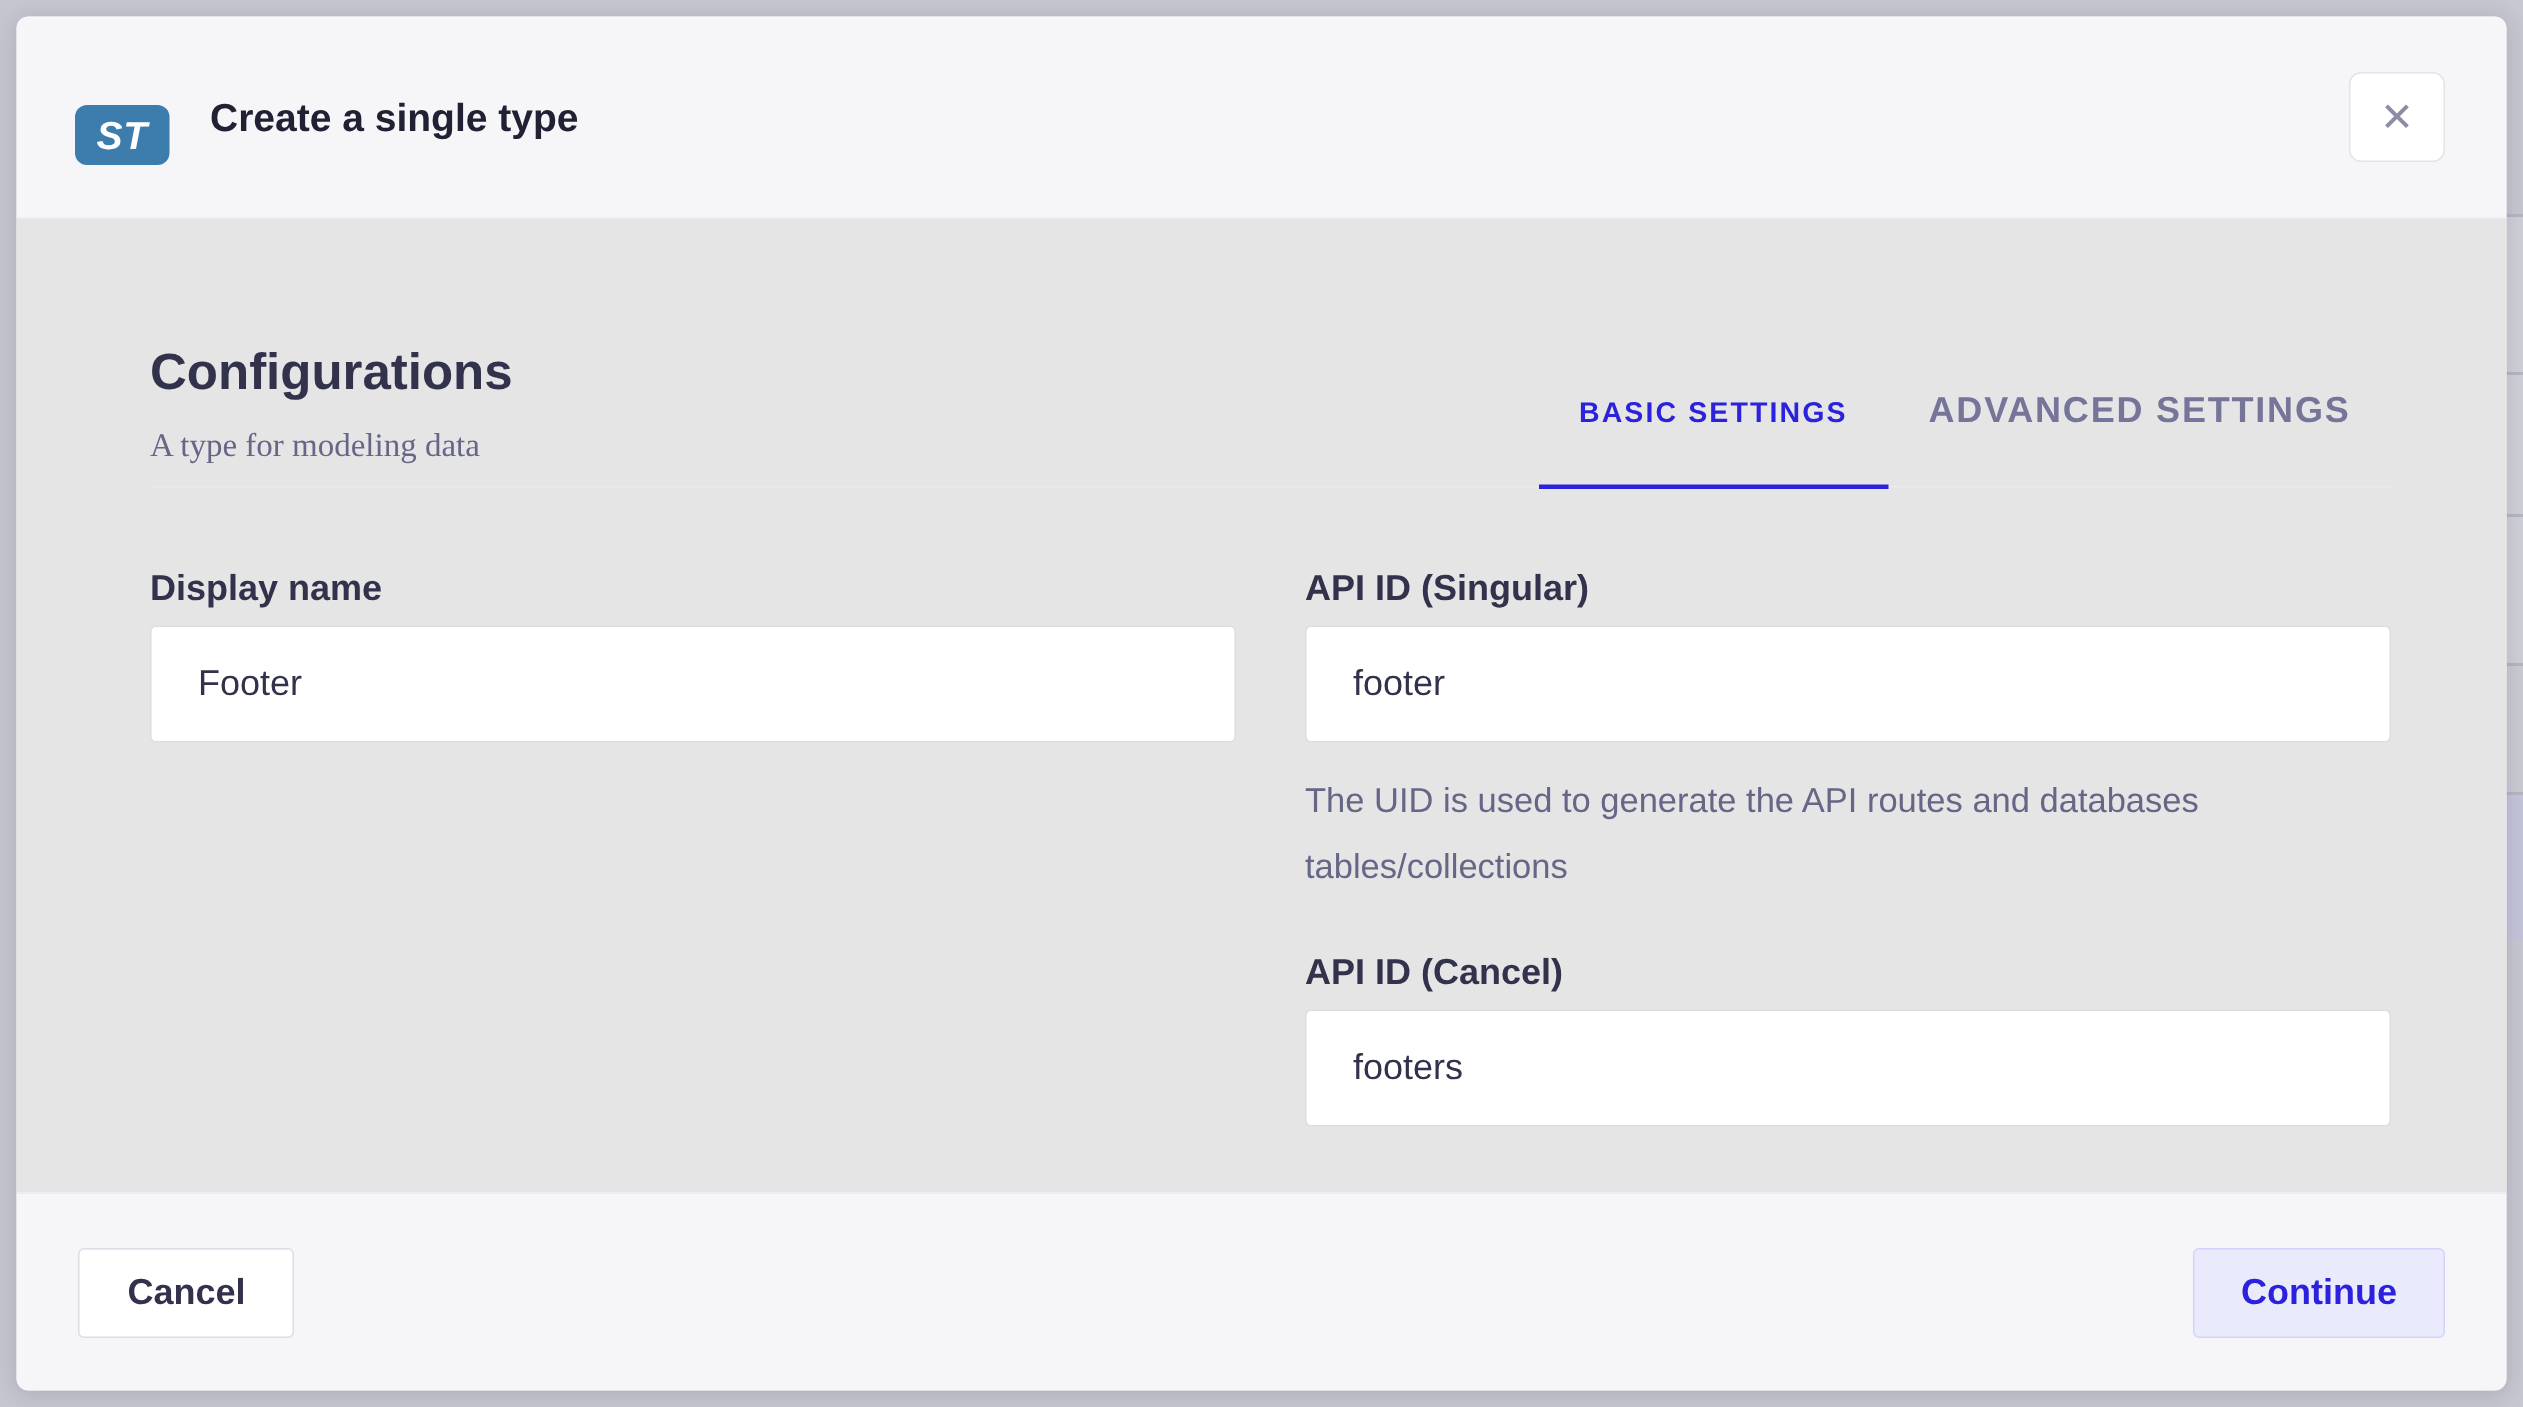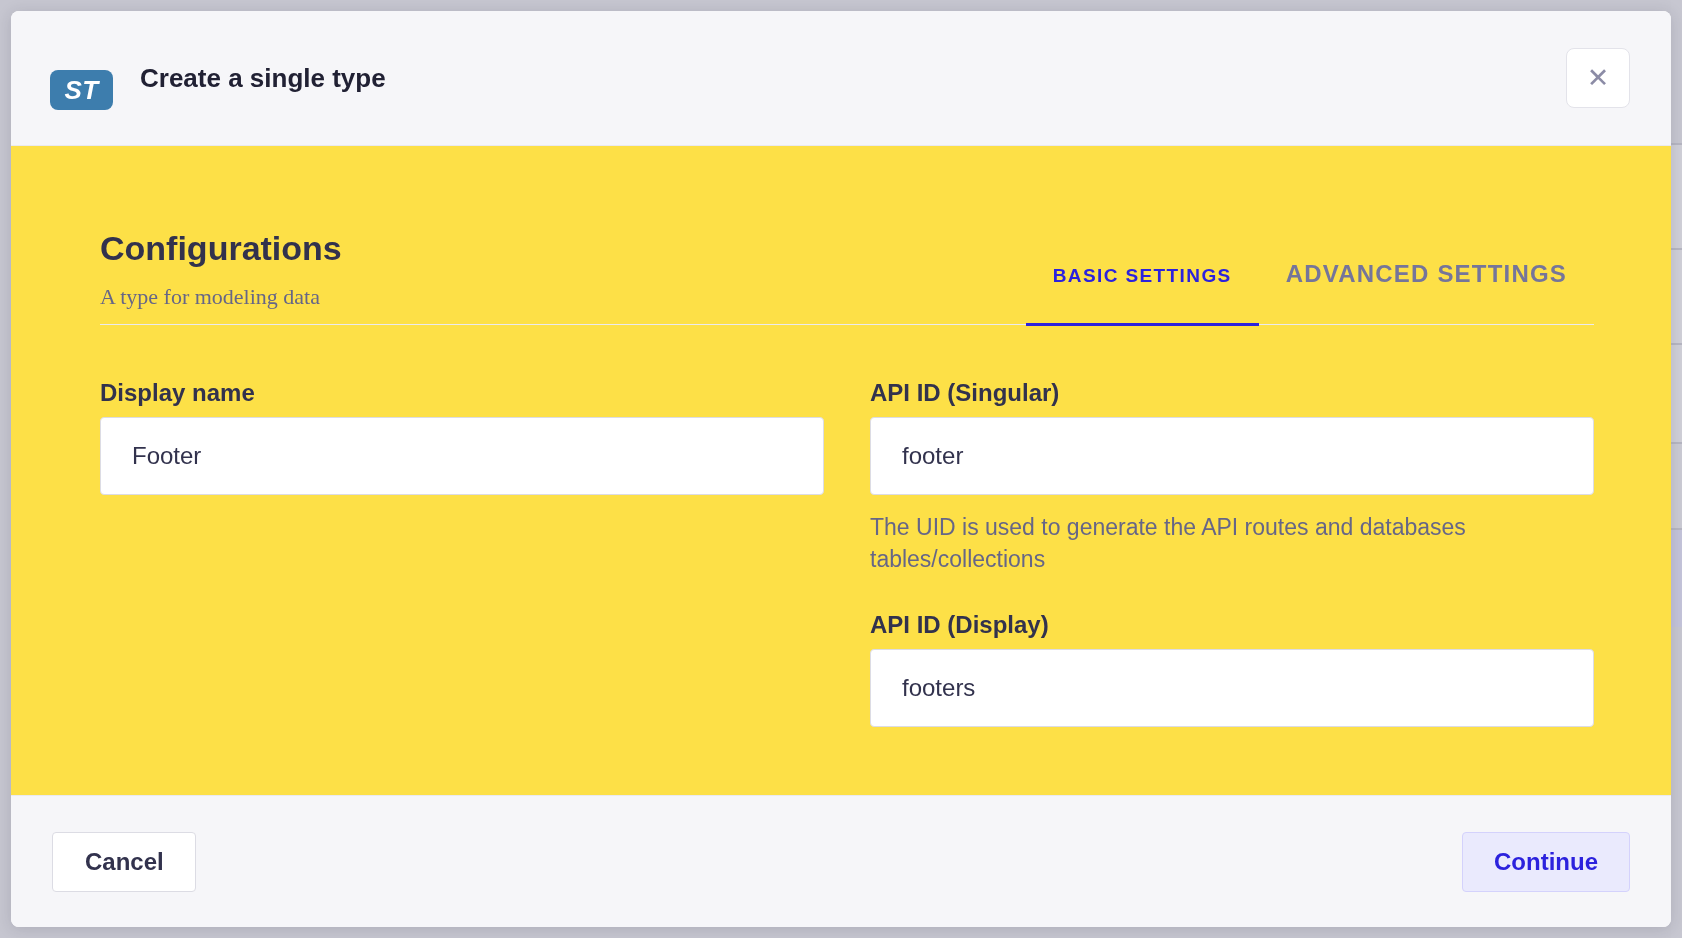--- a/index.html
+++ b/index.html
@@ -70,21 +70,21 @@
   }
   .close-btn{
     margin-left:auto;
     width:64px;height:60px;border-radius:8px;
     background:#ffffff;border:1px solid #e3e3ea;
     display:flex;align-items:center;justify-content:center;
     font-size:27px;color:var(--close-x);cursor:pointer;line-height:1;
   }
   
   .modal-body{
-    flex:1 1 auto;background:#fde047;
+    flex:1 1 auto;background:#e5e5e5;
     padding:82px 77px 0 89px;
   }
   .config-row{
     display:flex;justify-content:space-between;align-items:flex-end;
     border-bottom:1px solid var(--line);
   }
   .heading-block{padding-bottom:14px;}
   .config-heading{
     margin:0;font-size:34px;line-height:40px;font-weight:bold;color:var(--dark);
   }
@@ -117,21 +117,21 @@
   .text-input{
     width:100%;height:78px;
     border:1px solid var(--input-border);border-radius:4px;
     background:#ffffff;
     padding:1px 31px;font-size:24px;color:var(--dark);
     font-family:"Liberation Sans", sans-serif;
     outline:none;
   }
   .helper-text{
     margin:16px 0 0 0;
-    font-size:23px;line-height:32px;color:var(--muted);
+    font-size:23px;line-height:44px;color:var(--muted);
   }
   .field + .field, .field-stack .field-2{margin-top:36px;}
   
   .modal-footer{
     height:132px;flex:0 0 auto;
     background:var(--panel-bg);
     border-top:1px solid var(--line);
     display:flex;align-items:center;justify-content:space-between;
     padding:0 41px;
   }
@@ -186,21 +186,21 @@
         </div>
       </div>
 
       <div class="field-col field-stack">
         <div class="field">
           <label class="field-label">API ID (Singular)</label>
           <input class="text-input" type="text" value="footer" style="">
           <p class="helper-text">The UID is used to generate the API routes and databases tables/collections</p>
         </div>
         <div class="field field-2">
-          <label class="field-label">API ID (Display)</label>
+          <label class="field-label">API ID (Cancel)</label>
           <input class="text-input" type="text" value="footers" style="">
         </div>
       </div>
 
     </div>
   </div>
 
   <div class="modal-footer">
     <button class="btn btn-cancel">Cancel</button>
     <button class="btn btn-continue">Continue</button>

